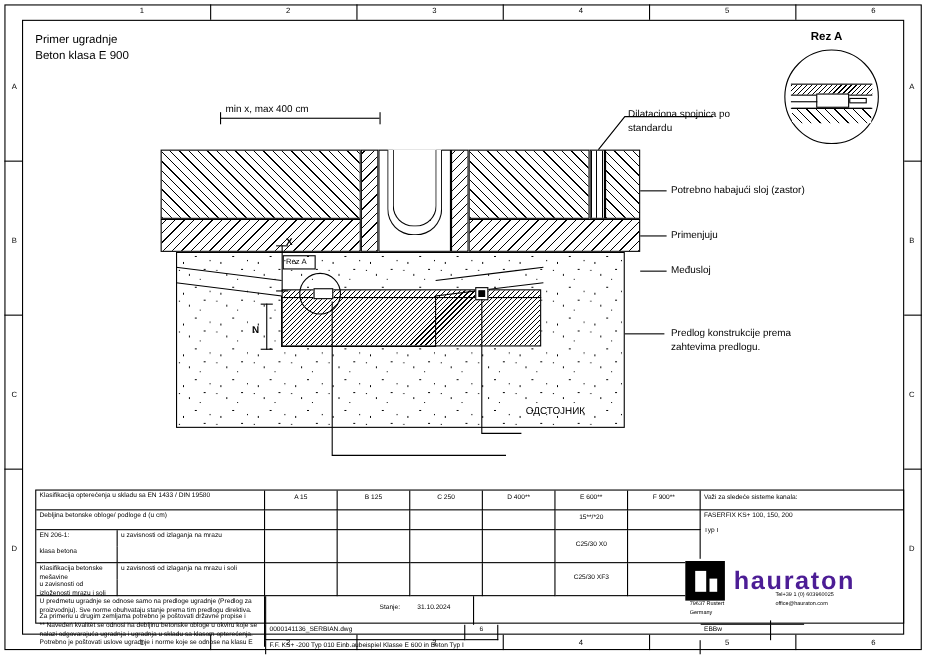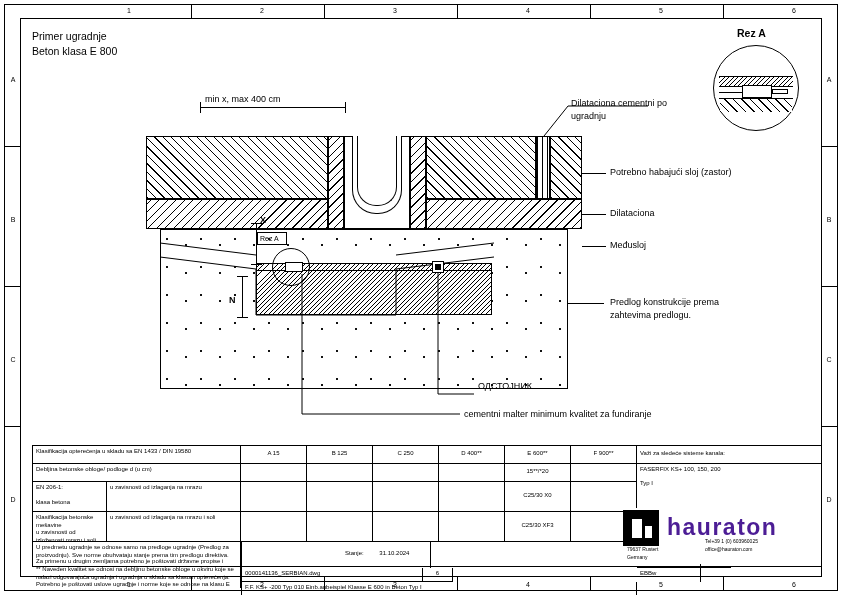--- a/index.html
+++ b/index.html
@@ -114,21 +114,21 @@
   <div class="tick" style="left:4px;top:146px;width:16px;height:1px;"></div>
   <div class="tick" style="left:4px;top:286px;width:16px;height:1px;"></div>
   <div class="tick" style="left:4px;top:426px;width:16px;height:1px;"></div>
   <div class="tick" style="left:822px;top:146px;width:16px;height:1px;"></div>
   <div class="tick" style="left:822px;top:286px;width:16px;height:1px;"></div>
   <div class="tick" style="left:822px;top:426px;width:16px;height:1px;"></div>
 
   <div class="draw">
 
     <div class="txt11" style="left:12px;top:12px;">Primer ugradnje</div>
-    <div class="txt11" style="left:12px;top:27px;">Beton klasa E 800</div>
+    <div class="txt11" style="left:12px;top:27px;">Beton klasa E 900</div>
 
     <div class="txt11 txtb" style="left:717px;top:9px;">Rez A</div>
     <div class="rezA-circle" style="left:693px;top:27px;width:86px;height:86px;"></div>
     <div class="hatchfine" style="position:absolute;left:699px;top:58px;width:74px;height:11px;border-top:1px solid #000;border-bottom:1px solid #000;box-sizing:border-box;"></div>
     <div class="hatch45" style="position:absolute;left:700px;top:80px;width:72px;height:14px;border-top:1px solid #000;box-sizing:border-box;"></div>
     <div class="blk" style="left:722px;top:67px;width:30px;height:13px;background:#fff;"></div>
     <div class="blk" style="left:752px;top:71px;width:16px;height:5px;background:#fff;"></div>
     <div class="ln" style="left:699px;top:73.5px;width:24px;"></div>
     <div class="ln" style="left:699px;top:80px;width:74px;"></div>
 
@@ -179,45 +179,44 @@
     <div class="txt txtb" style="left:240px;top:197px;">X</div>
 
     <div class="lnv" style="left:222px;top:258px;height:42px;"></div>
     <div class="ln" style="left:217px;top:258px;width:11px;"></div>
     <div class="ln" style="left:217px;top:299px;width:11px;"></div>
     <div class="txt txtb" style="left:209px;top:277px;">N</div>
 
     <svg style="position:absolute;left:520px;top:66px;width:120px;height:60px;">
       <polyline points="4,52 28,22 108,22" fill="none" stroke="#000" stroke-width="1"></polyline>
     </svg>
-    <div class="txt" style="left:551px;top:80px;">Dilataciona cementni po</div>
-    <div class="txt" style="left:551px;top:93px;">ugradnju</div>
+    <div class="txt" style="left:551px;top:80px;">Dilataciona spojnica po</div>
+    <div class="txt" style="left:551px;top:93px;">standardu</div>
 
     <div class="ln" style="left:562px;top:155px;width:24px;"></div>
     <div class="txt" style="left:590px;top:149px;">Potrebno habajući sloj (zastor)</div>
 
     <div class="ln" style="left:562px;top:196px;width:24px;"></div>
-    <div class="txt" style="left:590px;top:190px;">Dilataciona</div>
+    <div class="txt" style="left:590px;top:190px;">Primenjuju</div>
 
     <div class="ln" style="left:562px;top:228px;width:24px;"></div>
     <div class="txt" style="left:590px;top:222px;">Međusloj</div>
 
     <div class="ln" style="left:548px;top:285px;width:36px;"></div>
     <div class="txt" style="left:590px;top:279px;">Predlog konstrukcije prema</div>
     <div class="txt" style="left:590px;top:292px;">zahtevima predlogu.</div>
 
     <svg style="position:absolute;left:410px;top:250px;width:70px;height:132px;">
       <polyline points="8,4 8,126 44,126" fill="none" stroke="#000" stroke-width="1"></polyline>
     </svg>
-    <div class="txt" style="left:458px;top:363px;">ОДСТОЈНИК</div>
+    <div class="txt" style="left:458px;top:350px;">ОДСТОЈНИК</div>
 
     <svg style="position:absolute;left:278px;top:252px;width:170px;height:152px;">
       <polyline points="4,4 4,144 162,144" fill="none" stroke="#000" stroke-width="1"></polyline>
     </svg>
-    <div class="txt" style="left:444px;top:391px;">cementni malter minimum kvalitet za fundiranje</div>
 
     <div class="tb">
 
       <div class="cell s7" style="left:0;top:0;width:208px;height:18px;">Klasifikacija opterećenja u skladu sa EN 1433 / DIN 19580</div>
       <div class="cell s9" style="left:208px;top:0;width:66px;height:18px;text-align:center;padding-top:4px;">A 15</div>
       <div class="cell s9" style="left:274px;top:0;width:66px;height:18px;text-align:center;padding-top:4px;">B 125</div>
       <div class="cell s9" style="left:340px;top:0;width:66px;height:18px;text-align:center;padding-top:4px;">C 250</div>
       <div class="cell s9" style="left:406px;top:0;width:66px;height:18px;text-align:center;padding-top:4px;">D 400**</div>
       <div class="cell s9" style="left:472px;top:0;width:66px;height:18px;text-align:center;padding-top:4px;">E 600**</div>
       <div class="cell s9" style="left:538px;top:0;width:66px;height:18px;text-align:center;padding-top:4px;">F 900**</div>

